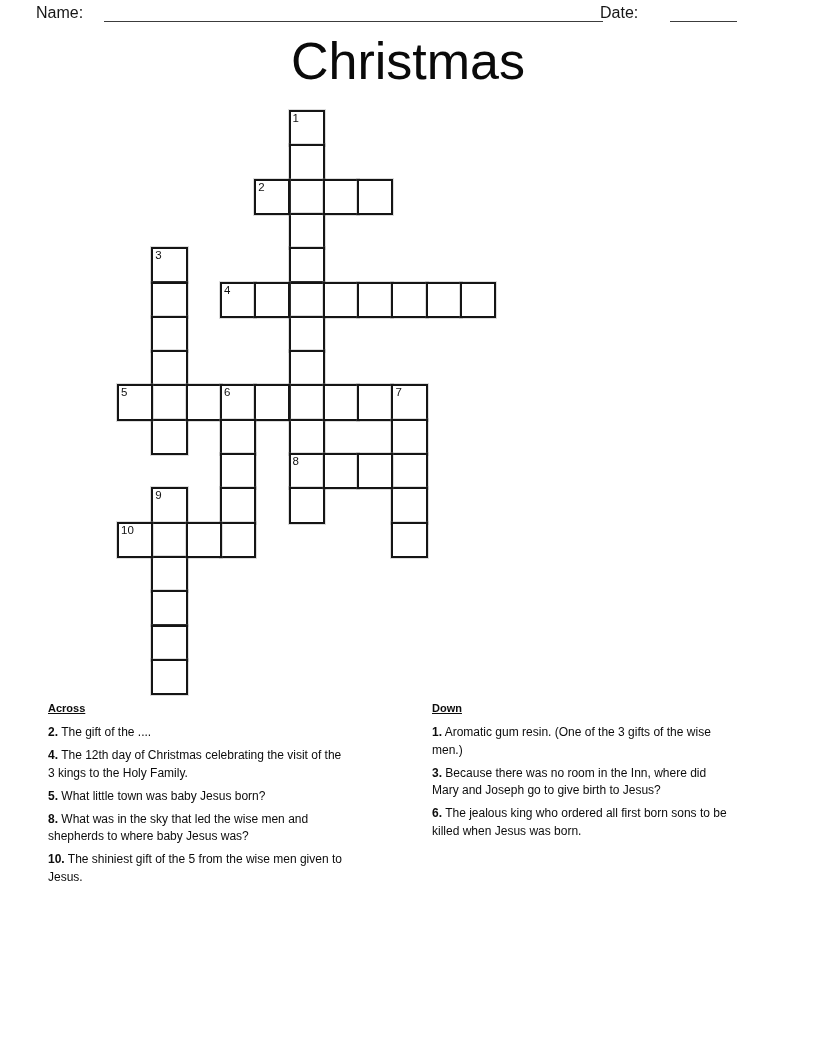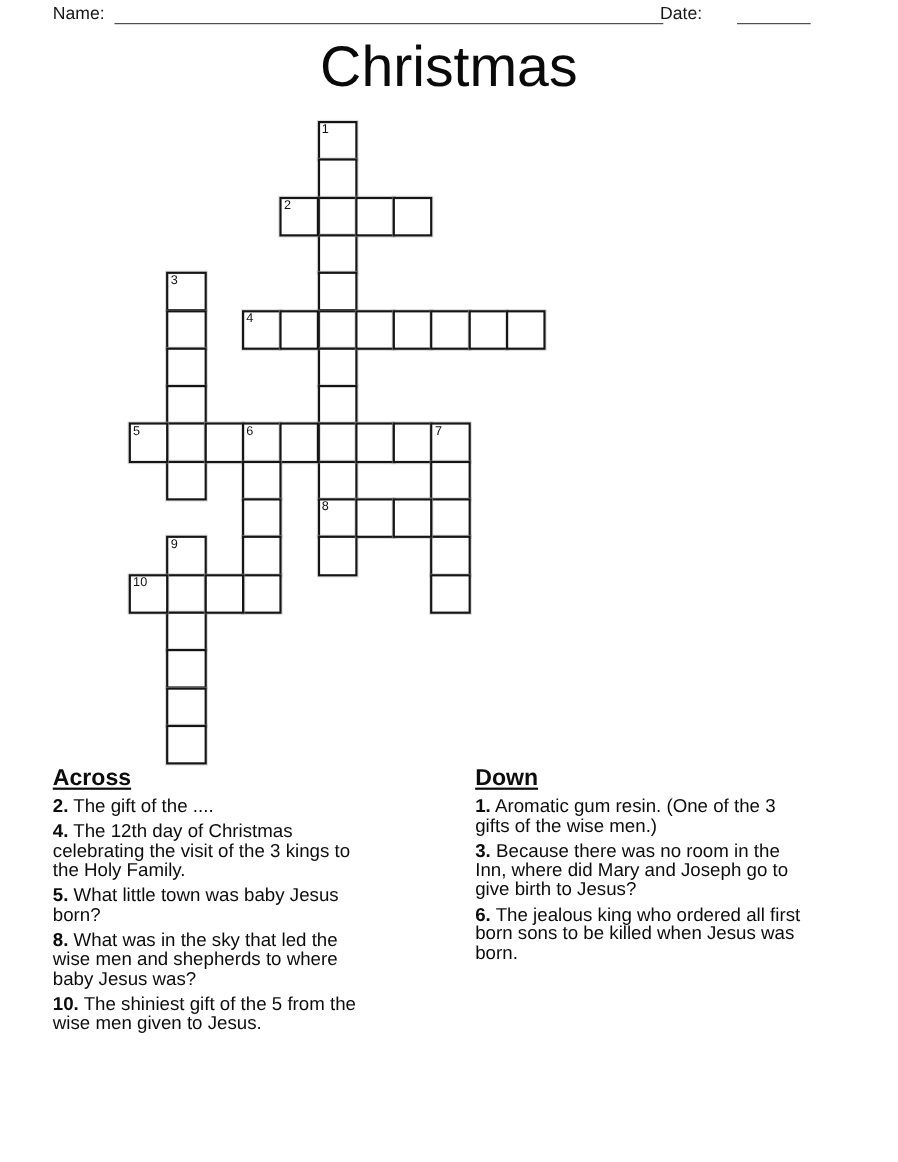--- a/index.html
+++ b/index.html
@@ -4,21 +4,21 @@
 <style>
   html,body{margin:0;padding:0;}
   body{
     width:816px;height:1056px;position:relative;overflow:hidden;
     background:#ffffff;color:#000;
     font-family:"Liberation Sans","DejaVu Sans",sans-serif;
     -webkit-font-smoothing:antialiased;
   }
   
   .hdr-label{position:absolute;top:3px;font-size:16px;line-height:19px;color:#161616;}
-  #name-label{left:48px;}
+  #name-label{left:36px;}
   #date-label{left:600px;}
   .write-line{position:absolute;top:3px;height:18px;border-bottom:1.6px solid #3c3c3c;}
   #name-line{left:104px;width:499px;}
   #date-line{left:670px;width:67px;}
   
   #title{
     position:absolute;top:31px;left:0;width:100%;text-align:center;
     font-size:52px;line-height:1.18;color:#0a0a0a;
   }
   
@@ -30,24 +30,24 @@
   }
   .cell .num{
     position:absolute;top:0px;left:2px;
     font-size:11.5px;line-height:13px;color:#111;
   }
   
   .clues{position:absolute;top:699px;}
   #across-clues{left:48px;width:295px;}
   #down-clues{left:432px;width:299px;}
   .clues h3{
-    margin:0 0 7px 0;font-size:21px;line-height:18px;
+    margin:0 0 7px 0;font-size:11px;line-height:18px;
     font-weight:bold;text-decoration:underline;color:#0c0c0c;
   }
-  .clue{margin:0 0 5.5px 0;font-size:17px;line-height:17.5px;color:#0c0c0c;}
+  .clue{margin:0 0 5.5px 0;font-size:12px;line-height:17.5px;color:#0c0c0c;}
   .clue b{font-weight:bold;}
 </style>
 </head>
 <body>
 
 <div id="name-label" class="hdr-label">Name:</div>
 <div id="name-line" class="write-line"></div>
 <div id="date-label" class="hdr-label">Date:</div>
 <div id="date-line" class="write-line"></div>
 

